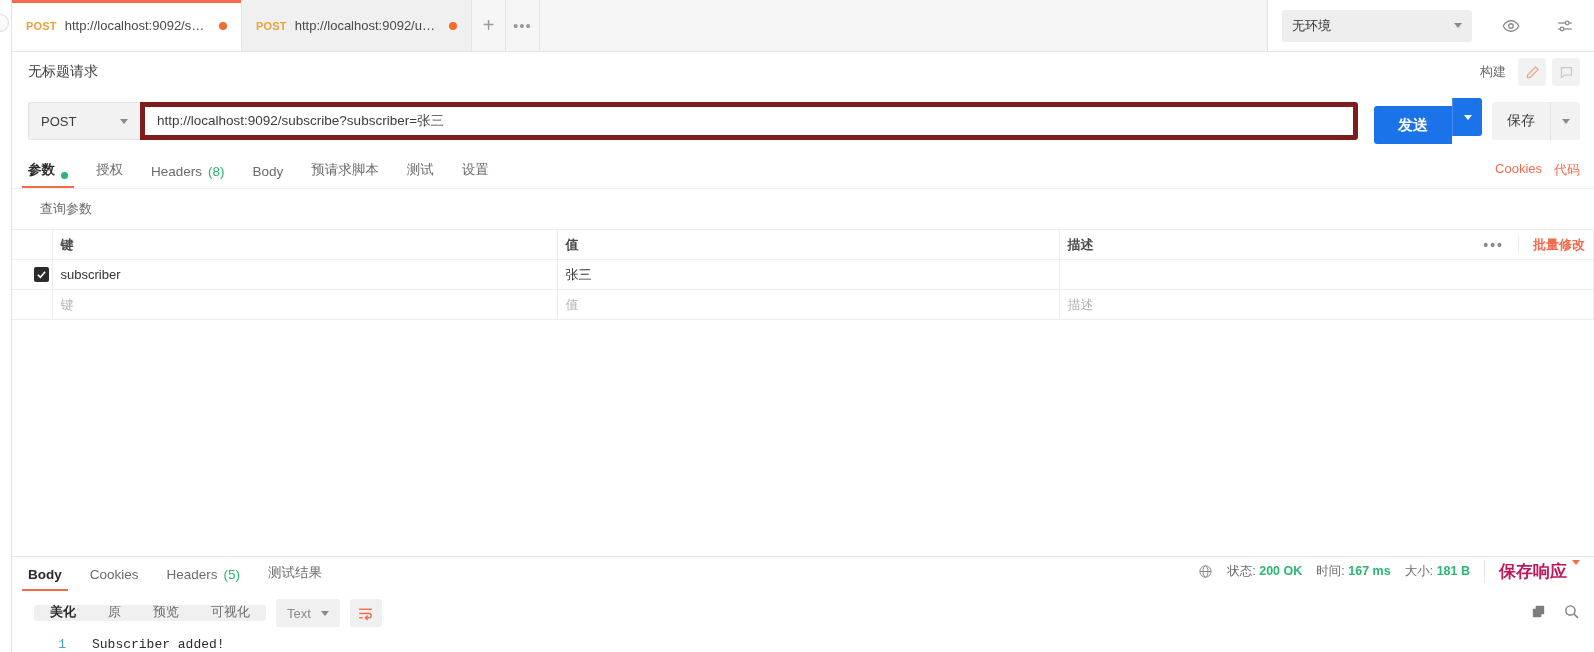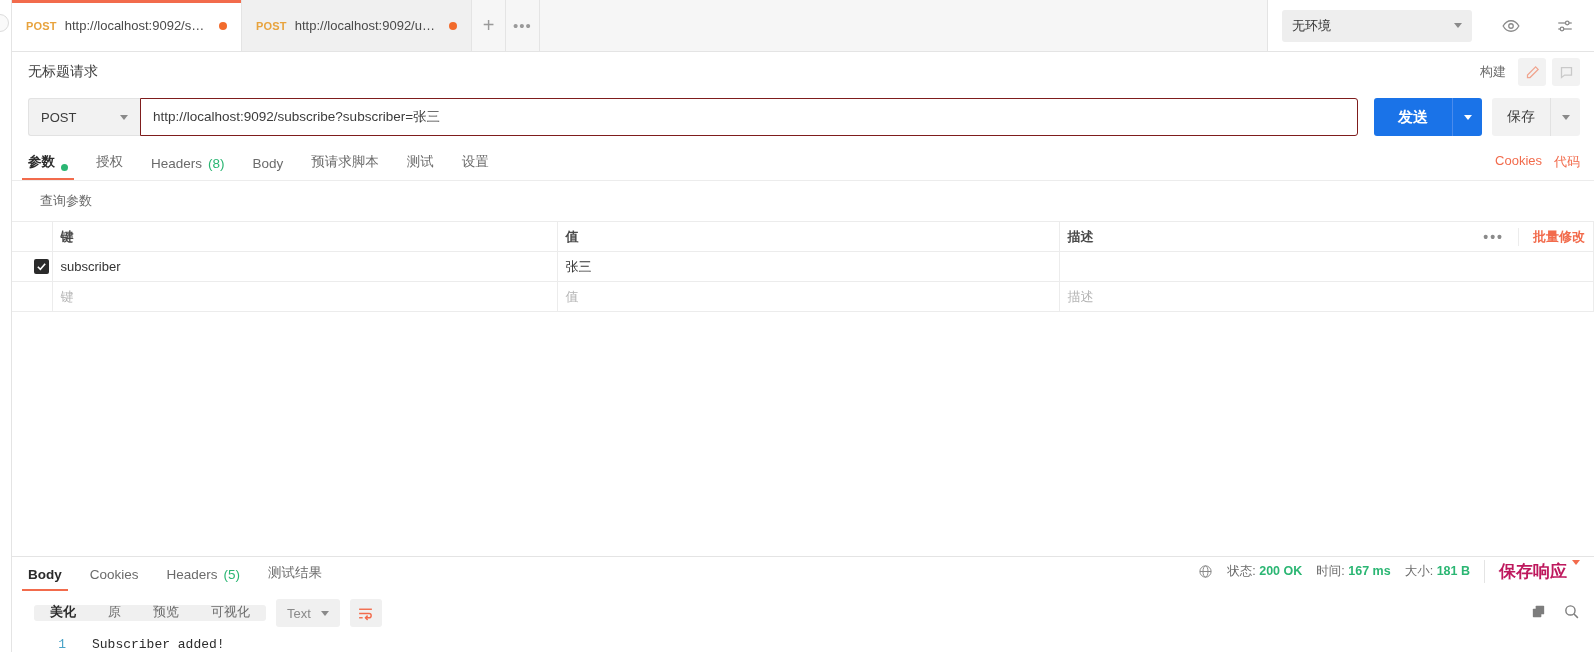--- a/index.html
+++ b/index.html
@@ -87,29 +87,29 @@
 
   
   .urlbar { display: flex; align-items: center; padding: 6px 14px 10px 16px; gap: 0; }
   .method-box {
     width: 112px; height: 38px; background: #f2f2f2; border: 1px solid #e2e2e2;
     border-right: none; border-radius: 3px 0 0 3px; display: flex; align-items: center;
     justify-content: space-between; padding: 0 12px; font-size: 13px; color: #3c3c3c;
     cursor: pointer;
   }
   .url-input {
-    flex: 1 1 auto; height: 38px; border: 1px solid #7f1d1d; border-radius: 0 3px 3px 0;
+    flex: 1 1 auto; height: 38px; border: 5px solid #7f1d1d; border-radius: 0 3px 3px 0;
     background: #fff; display: flex; align-items: center; padding: 0 12px;
     font-size: 13.5px; color: #3c3c3c; min-width: 0; overflow: hidden; white-space: nowrap;
   }
   .send-group { display: flex; margin-left: 16px; }
   .send-btn {
     background: #1a73e8; color: #fff; font-size: 15px; font-weight: bold;
     width: 78px; height: 38px; display: flex; align-items: center; justify-content: center;
-    border-radius: 3px 0 0 3px; cursor: pointer;
+    border-radius: 3px 0 0 3px; cursor: pointer; margin-top: 8px;
   }
   .send-caret {
     background: #1a73e8; width: 30px; height: 38px; border-radius: 0 3px 3px 0;
     display: flex; align-items: center; justify-content: center; cursor: pointer;
     border-left: 1px solid #4a8bec;
   }
   .caret-w { width: 0; height: 0; border-left: 4px solid transparent;
              border-right: 4px solid transparent; border-top: 5px solid #fff; }
   .save-group { display: flex; margin-left: 10px; }
   .save-btn {

